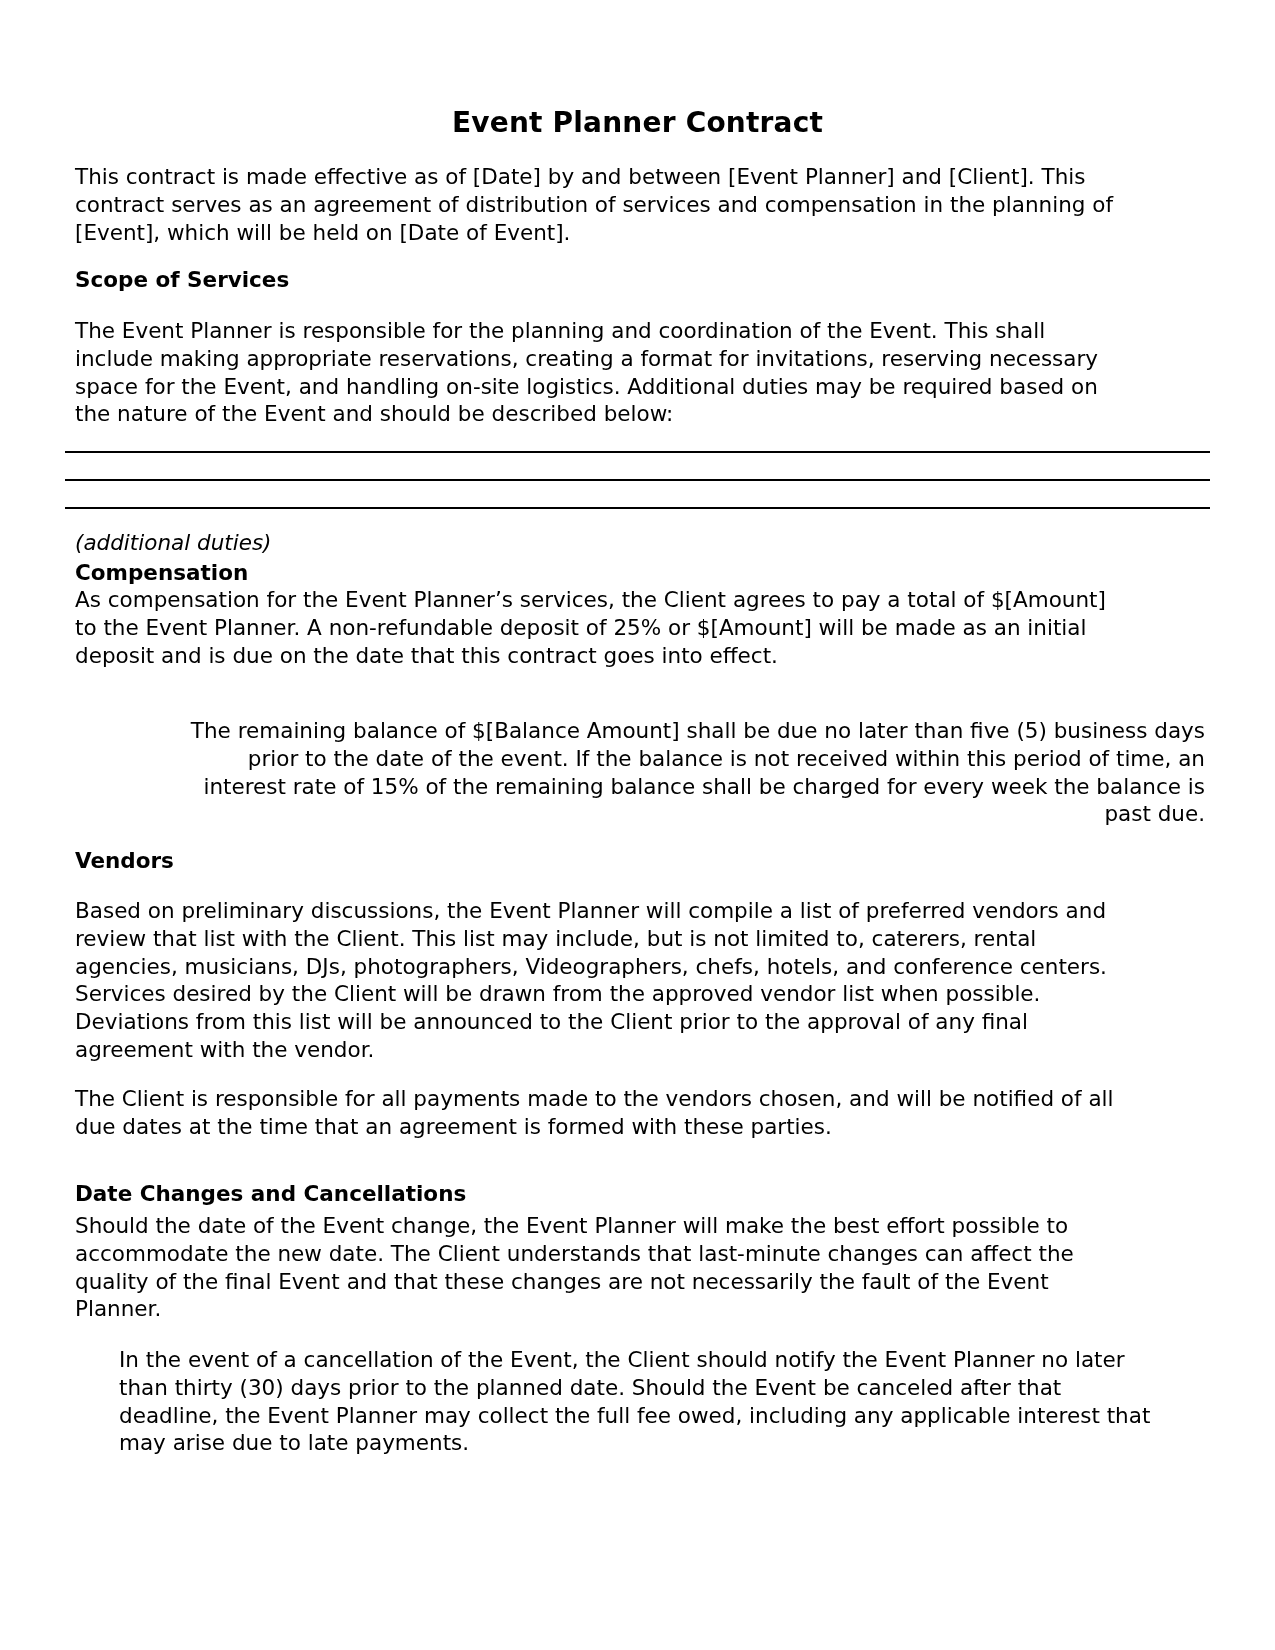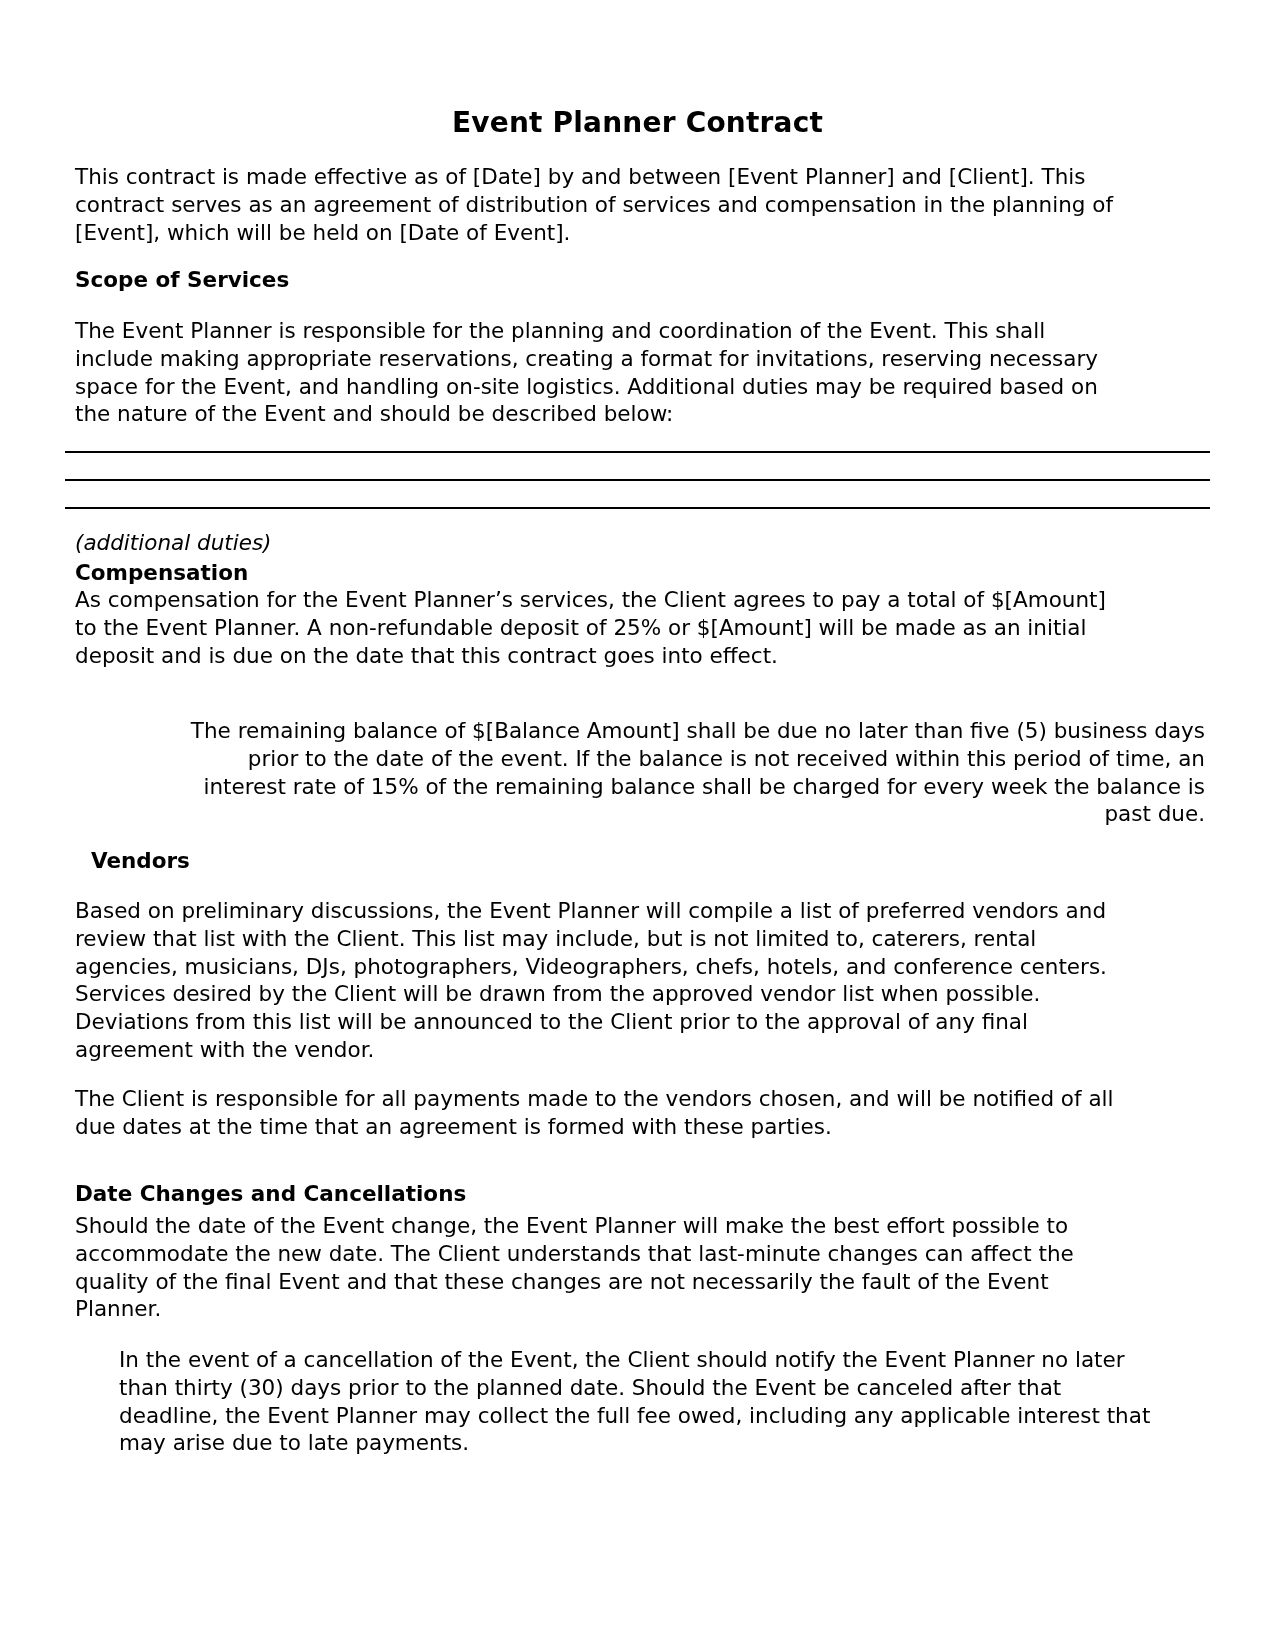--- a/index.html
+++ b/index.html
@@ -79,21 +79,21 @@
 
   <div class="block heading" style="top:559px;">Compensation</div>
   <div class="block" style="top:586px;">As compensation for the Event Planner’s services, the Client agrees to pay a total of $[Amount]
 to the Event Planner. A non-refundable deposit of 25% or $[Amount] will be made as an initial
 deposit and is due on the date that this contract goes into effect.</div>
   <div class="block" style="top:717px;text-align:right;">The remaining balance of $[Balance Amount] shall be due no later than five (5) business days
 prior to the date of the event. If the balance is not received within this period of time, an
 interest rate of 15% of the remaining balance shall be charged for every week the balance is
 past due.</div>
 
-  <div class="block heading" style="top:847px;margin-left:16px;">Vendors</div>
+  <div class="block heading" style="top:847px;">Vendors</div>
   <div class="block" style="top:897px;">Based on preliminary discussions, the Event Planner will compile a list of preferred vendors and
 review that list with the Client. This list may include, but is not limited to, caterers, rental
 agencies, musicians, DJs, photographers, Videographers, chefs, hotels, and conference centers.
 Services desired by the Client will be drawn from the approved vendor list when possible.
 Deviations from this list will be announced to the Client prior to the approval of any final
 agreement with the vendor.</div>
   <div class="block" style="top:1085px;">The Client is responsible for all payments made to the vendors chosen, and will be notified of all
 due dates at the time that an agreement is formed with these parties.</div>
 
   <div class="block heading" style="top:1161px;margin-top:19px;">Date Changes and Cancellations</div>

